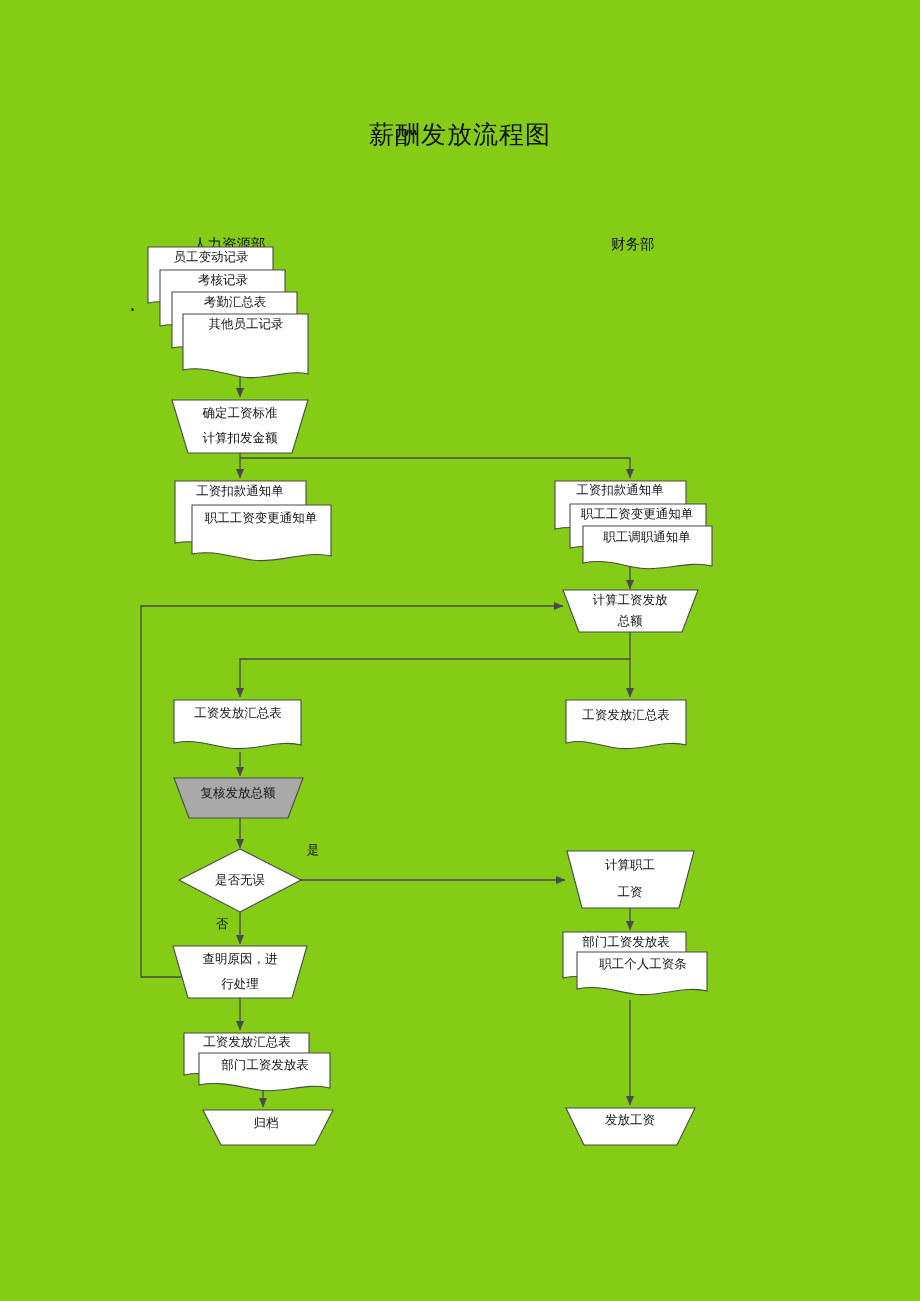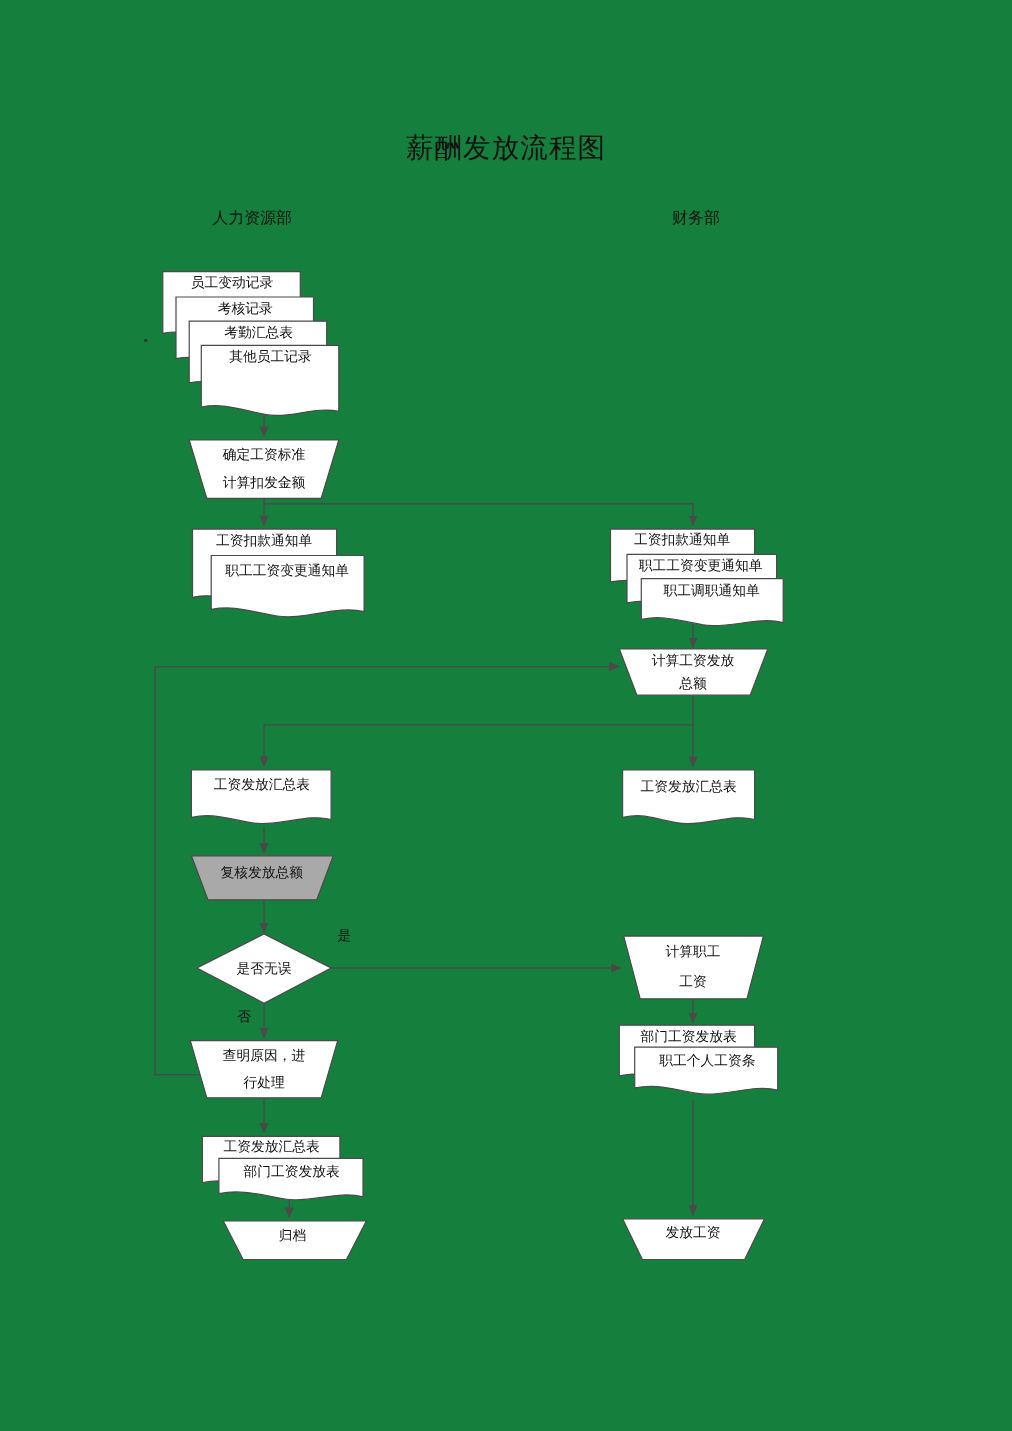--- a/index.html
+++ b/index.html
@@ -12,39 +12,40 @@
     height: 1301px;
     font-family: "Liberation Serif", "DejaVu Serif", serif;
     color: #1a1a1a;
     position: relative;
     overflow: hidden;
   }
   #page {
     position: relative;
     width: 920px;
     height: 1301px;
-    background: #15803d;
+    background: #84cc16;
   }
   #doc-title {
     position: absolute;
     left: 0;
     top: 118px;
     width: 920px;
     text-align: center;
     font-size: 25px;
     letter-spacing: 1px;
     font-family: "Liberation Serif", "DejaVu Serif", serif;
     color: #111;
   }
   .lane-header {
     position: absolute;
     font-size: 14.5px;
     font-family: Liberation Sans, sans-serif;
     color: #111;
     white-space: nowrap;
+    margin-top: 46px;
   }
   #lane-header-hr  { left: 193px; top: 189px; }
   #lane-header-fin { left: 611px; top: 189px; }
   svg#flow {
     position: absolute;
     left: 0;
     top: 0;
     width: 920px;
     height: 1301px;
   }

